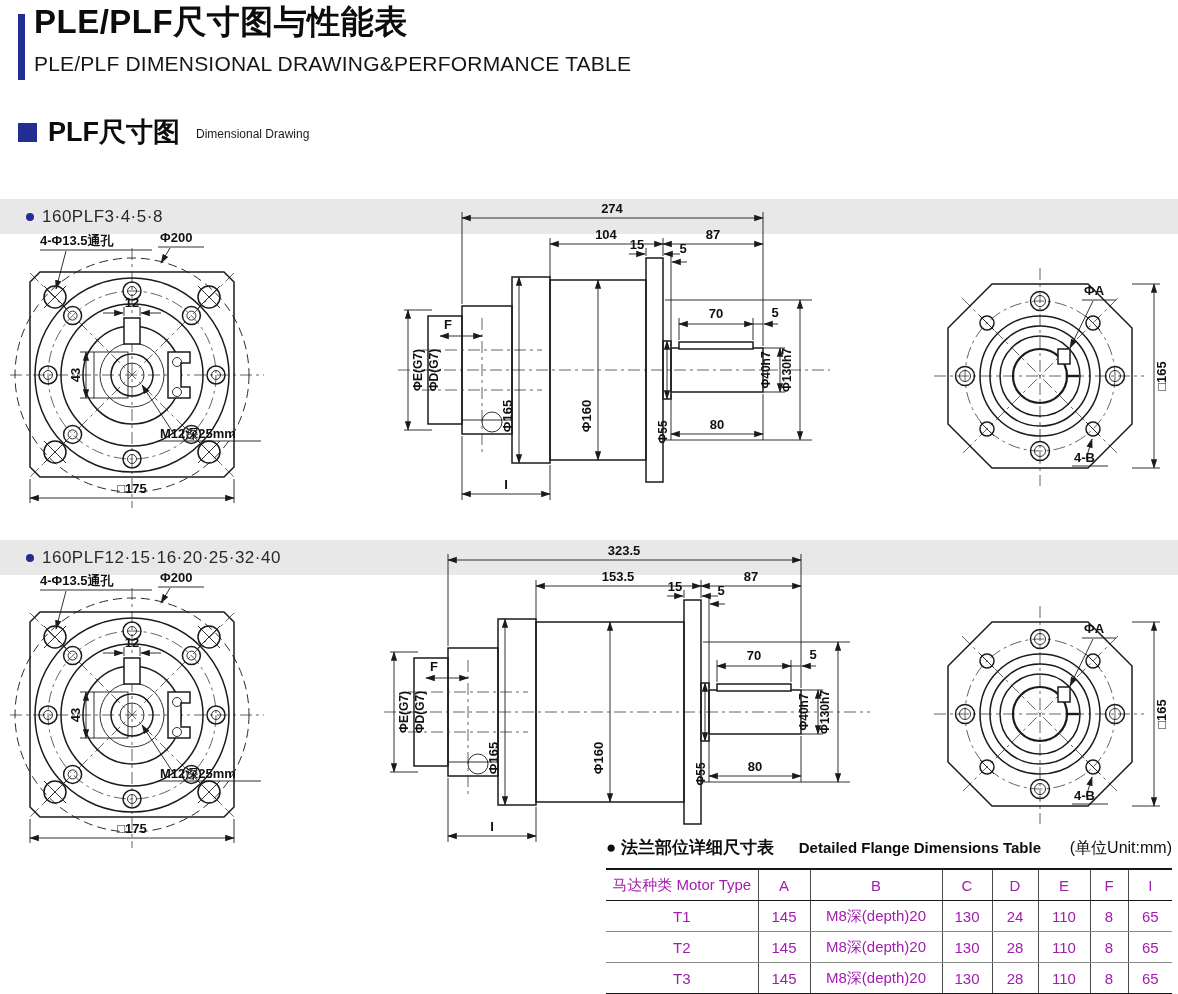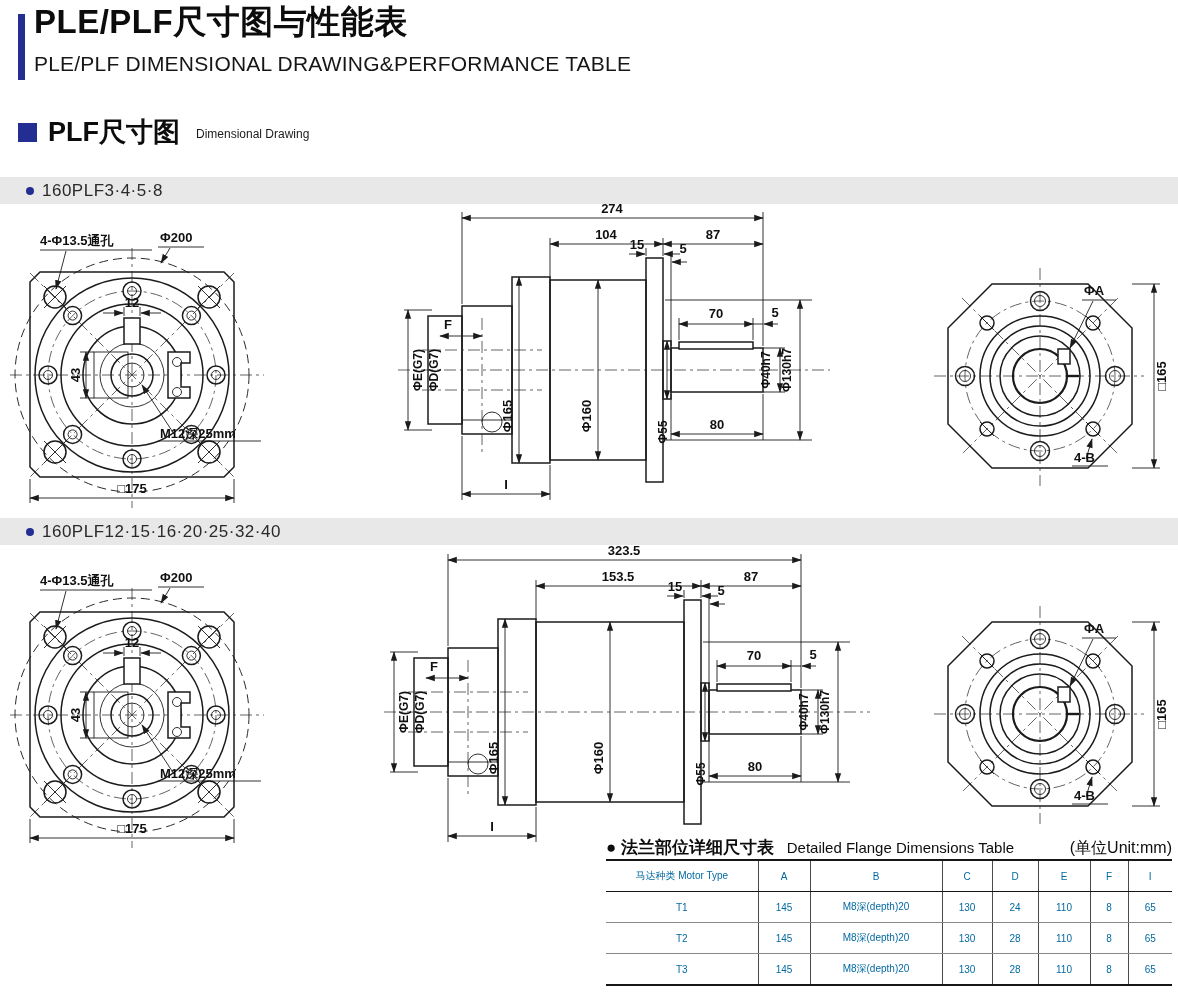--- a/index.html
+++ b/index.html
@@ -7,45 +7,45 @@
         font-family:"Liberation Sans",sans-serif;color:#111;}
   
   .title-bar{position:absolute;left:18px;top:14px;width:7px;height:66px;background:#232d92;}
   .main-title{position:absolute;left:34px;top:0;font-size:33px;font-weight:800;color:#0c0c0c;letter-spacing:0.5px;}
   .sub-title{position:absolute;left:34px;top:52px;font-size:21px;font-weight:500;color:#161616;letter-spacing:0.2px;}
   .section-row{position:absolute;left:18px;top:117px;height:30px;display:flex;align-items:center;text-align:center;}
   .section-square{width:19px;height:19px;background:#232d92;margin-right:11px;}
   .section-cn{font-size:27px;font-weight:800;color:#0c0c0c;}
   .section-en{font-size:12px;font-weight:500;color:#1b1b1b;margin-left:16px;margin-top:3px;}
   
-  .band{position:absolute;left:0;width:1178px;height:27px;background:#e8e8e8;display:flex;align-items:center;}
+  .band{position:absolute;left:0;width:1178px;height:35px;background:#e8e8e8;display:flex;align-items:center;margin-top:22px;}
   .band .dot{width:8px;height:8px;border-radius:50%;background:#232d92;margin:0 8px 0 26px;}
   .band .band-label{font-size:17px;color:#2a2a2a;letter-spacing:0.5px;}
   .band1{top:177px;} .band2{top:518px;}
   
   .dw{position:absolute;}
   .fv1{left:2px;top:212px;} .sv1{left:392px;top:198px;} .rv1{left:928px;top:248px;}
   .fv2{left:2px;top:552px;} .sv2{left:378px;top:540px;} .rv2{left:928px;top:586px;}
   
   .ol{fill:none;stroke:#1b1b1b;stroke-width:1.5;}
   .ow{fill:#fff;stroke:#1b1b1b;stroke-width:1.5;}
   .tl{fill:none;stroke:#1b1b1b;stroke-width:0.9;}
   .dl{fill:none;stroke:#1b1b1b;stroke-width:0.9;}
   .cl{fill:none;stroke:#3c3c3c;stroke-width:0.8;stroke-dasharray:12 4 3 4;}
   .dc{fill:none;stroke:#2a2a2a;stroke-width:1.0;stroke-dasharray:9 5;}
   .dt{font-family:"Liberation Sans",sans-serif;font-size:13px;font-weight:700;fill:#101010;}
   .dts{font-family:"Liberation Sans",sans-serif;font-size:12px;font-weight:700;fill:#101010;}
   
   .tablewrap{position:absolute;left:606px;top:836px;width:566px;}
   .ttitle{display:flex;justify-content:space-between;align-items:baseline;}
   .ttitle .lft{font-size:17px;font-weight:700;color:#0d0d0d;}
-  .ttitle .lft .en{font-size:15px;font-weight:400;margin-left:8px;}
+  .ttitle .lft .en{font-size:15px;font-weight:700;margin-left:20px;}
   .ttitle .unit{font-size:16px;font-weight:500;color:#0d0d0d;}
-  table.flange{width:566px;border-collapse:collapse;
-    border-top:2.5px solid #161616;border-bottom:2.5px solid #161616;font-size:10px;color:#0369a1;}
+  table.flange{width:566px;border-collapse:collapse;margin-top:9px;
+    border-top:2.5px solid #161616;border-bottom:2.5px solid #161616;font-size:15px;color:#a21caf;}
   table.flange th{font-weight:500;border-bottom:1.8px solid #161616;}
   table.flange th,table.flange td{border-right:1.1px solid #4a4a4a;text-align:center;padding:4px 3px;height:22px;}
   table.flange th:last-child,table.flange td:last-child{border-right:none;}
   table.flange tr.r1 td,table.flange tr.r2 td{border-bottom:1px solid #8a8a8a;}
 </style>
 </head>
 <body>
 
 <div class="page">
 

